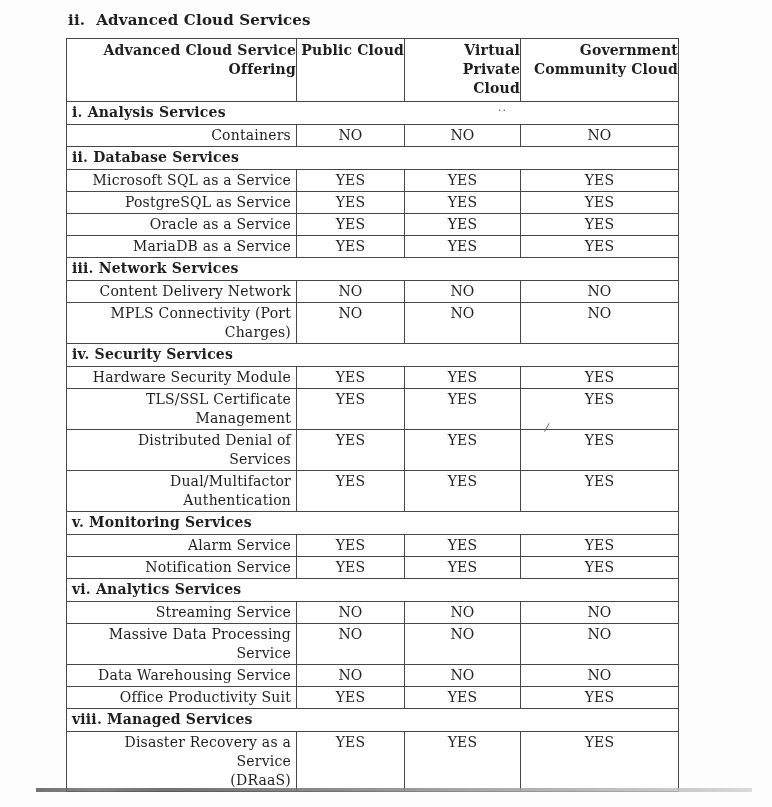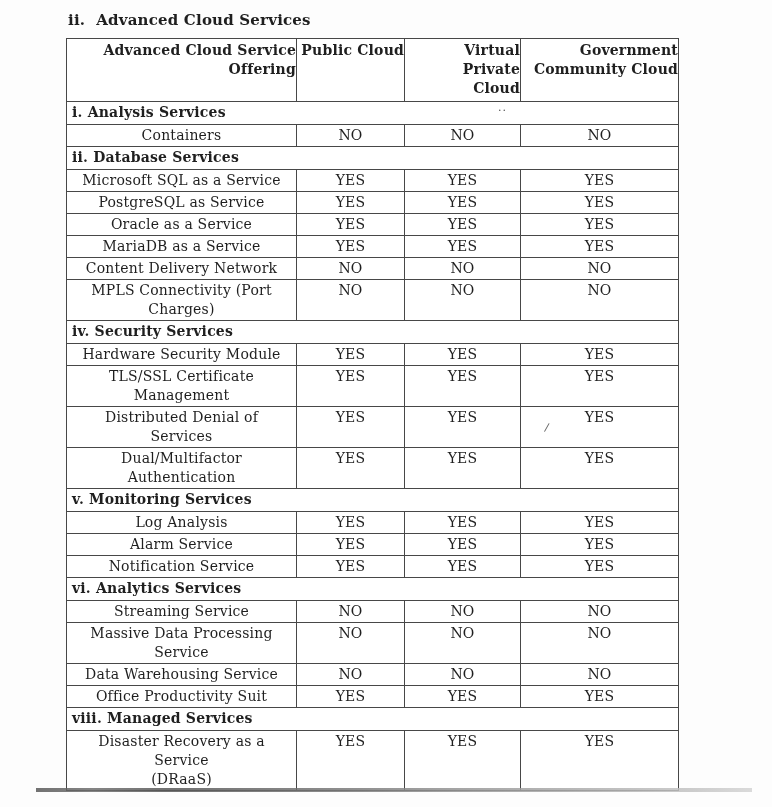--- a/index.html
+++ b/index.html
@@ -28,22 +28,22 @@
   table.services th, table.services td{
     border:1px solid var(--border);
     font-size:14px;line-height:19px;letter-spacing:.2px;
     overflow:hidden;
   }
   table.services th{
     font-weight:bold;text-align:right;vertical-align:top;
     padding:2px 0 3px;white-space:pre-line;
   }
   td.offering{
-    text-align:center;vertical-align:middle;
-    padding:1px 13px;white-space:pre-line;
+    text-align:right;vertical-align:middle;
+    padding:1px 5px;white-space:pre-line;
   }
   td.value{
     text-align:center;vertical-align:top;
     padding:1px 4px;
     margin-left:30px;
   }
   tr.section-row td{
     font-weight:bold;white-space:nowrap;
     padding:1px 5px 2px;
   }
@@ -118,20 +118,23 @@
         <td class="value">YES</td>
         <td class="value">YES</td>
         <td class="value">YES</td>
       </tr>
       <tr>
         <td class="offering">MariaDB as a Service</td>
         <td class="value">YES</td>
         <td class="value">YES</td>
         <td class="value">YES</td>
       </tr>
+      <tr class="section-row">
+        <td colspan="4">iii. Network Services</td>
+      </tr>
       <tr>
         <td class="offering">Content Delivery Network</td>
         <td class="value">NO</td>
         <td class="value">NO</td>
         <td class="value">NO</td>
       </tr>
       <tr>
         <td class="offering">MPLS Connectivity (Port
 Charges)</td>
         <td class="value">NO</td>
@@ -162,26 +165,20 @@
       </tr>
       <tr>
         <td class="offering">Dual/Multifactor
 Authentication</td>
         <td class="value">YES</td>
         <td class="value">YES</td>
         <td class="value">YES</td>
       </tr>
       <tr class="section-row">
         <td colspan="4">v. Monitoring Services</td>
-      </tr>
-      <tr>
-        <td class="offering">Log Analysis</td>
-        <td class="value">YES</td>
-        <td class="value">YES</td>
-        <td class="value">YES</td>
       </tr>
       <tr>
         <td class="offering">Alarm Service</td>
         <td class="value">YES</td>
         <td class="value">YES</td>
         <td class="value">YES</td>
       </tr>
       <tr>
         <td class="offering">Notification Service</td>
         <td class="value">YES</td>

